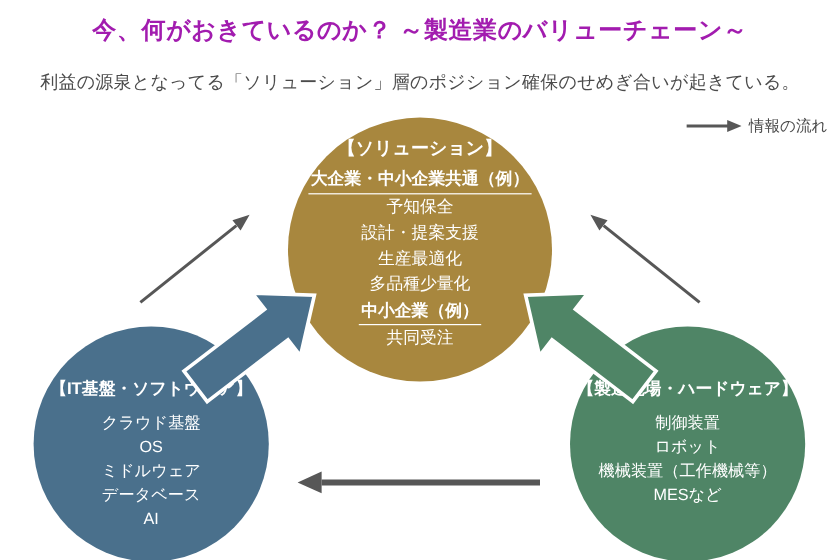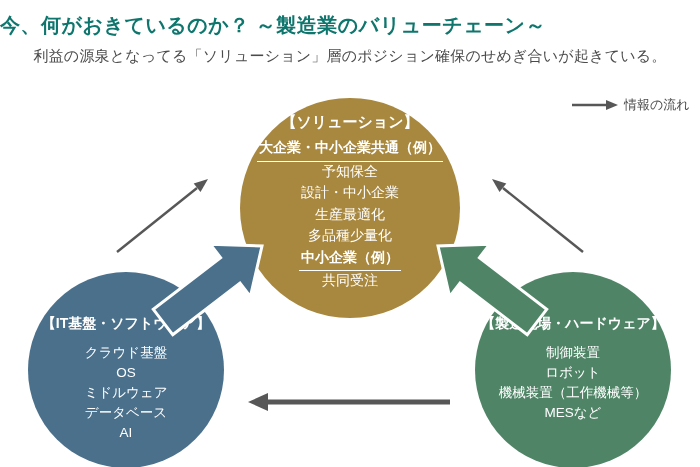--- a/index.html
+++ b/index.html
@@ -1,37 +1,37 @@
 <!DOCTYPE html>
 <html><head>
 <meta charset="utf-8">
 <style>
   html,body{margin:0;padding:0;background:#fff;}
   .canvas{
     position:relative;width:700px;height:467px;background:#ffffff;overflow:hidden;
     font-family:"Liberation Sans","DejaVu Sans",sans-serif;
   }
   .page-title{
-    position:absolute;top:12px;left:0;right:0;text-align:left;
-    font-size:20px;font-weight:bold;color:#0f766e;letter-spacing:.5px;margin:0;
+    position:absolute;top:12px;left:0;right:0;text-align:center;
+    font-size:20px;font-weight:bold;color:#a21caf;letter-spacing:.5px;margin:0;
   }
   .page-subtitle{
     position:absolute;top:47px;left:0;right:0;text-align:center;
-    font-size:15px;color:#4b4b4b;margin:0;letter-spacing:.2px;
+    font-size:15px;color:#4b4b4b;margin:12px;letter-spacing:.2px;
   }
   .legend{
     position:absolute;top:96px;left:572px;display:flex;align-items:center;gap:6px;
     font-size:13px;color:#4b4b4b;
   }
   .circle{
     position:absolute;border-radius:50%;color:#fff;text-align:center;box-sizing:border-box;
   }
   .solution{
     left:240px;top:98px;width:220px;height:220px;background:#A8873E;
-    font-size:14px;line-height:21.5px;padding-top:15px;font-family:Liberation Mono, monospace;
+    font-size:14px;line-height:21.5px;padding-top:15px;
   }
   .side{
     top:272px;width:196px;height:196px;font-size:13.5px;line-height:20px;padding-top:40px;
   }
   .it{left:28px;background:#4A708C;}
   .hw{left:475px;background:#4F8566;}
   .c-title{font-size:15px;font-weight:bold;line-height:21px;margin-bottom:4px;}
   .side .c-title{font-size:14px;line-height:22px;margin-bottom:9px;}
   .c-group{font-weight:bold;}
   .u{display:inline-block;border-bottom:1.5px solid #fff;padding:0 2px 1px 2px;}
@@ -45,21 +45,21 @@
 
 <div class="canvas">
 
   <h1 class="page-title">今、何がおきているのか？ ～製造業のバリューチェーン～</h1>
   <p class="page-subtitle">利益の源泉となってる「ソリューション」層のポジション確保のせめぎ合いが起きている。</p>
 
   <div class="circle solution">
     <div class="c-title">【ソリューション】</div>
     <div class="c-group"><span class="u">大企業・中小企業共通（例）</span></div>
     <div>予知保全</div>
-    <div>設計・中小企業</div>
+    <div>設計・提案支援</div>
     <div>生産最適化</div>
     <div>多品種少量化</div>
     <div class="c-group"><span class="u">中小企業（例）</span></div>
     <div>共同受注</div>
   </div>
 
   <div class="circle side it">
     <div class="c-title">【IT基盤・ソフトウェア】</div>
     <div>クラウド基盤</div>
     <div>OS</div>

